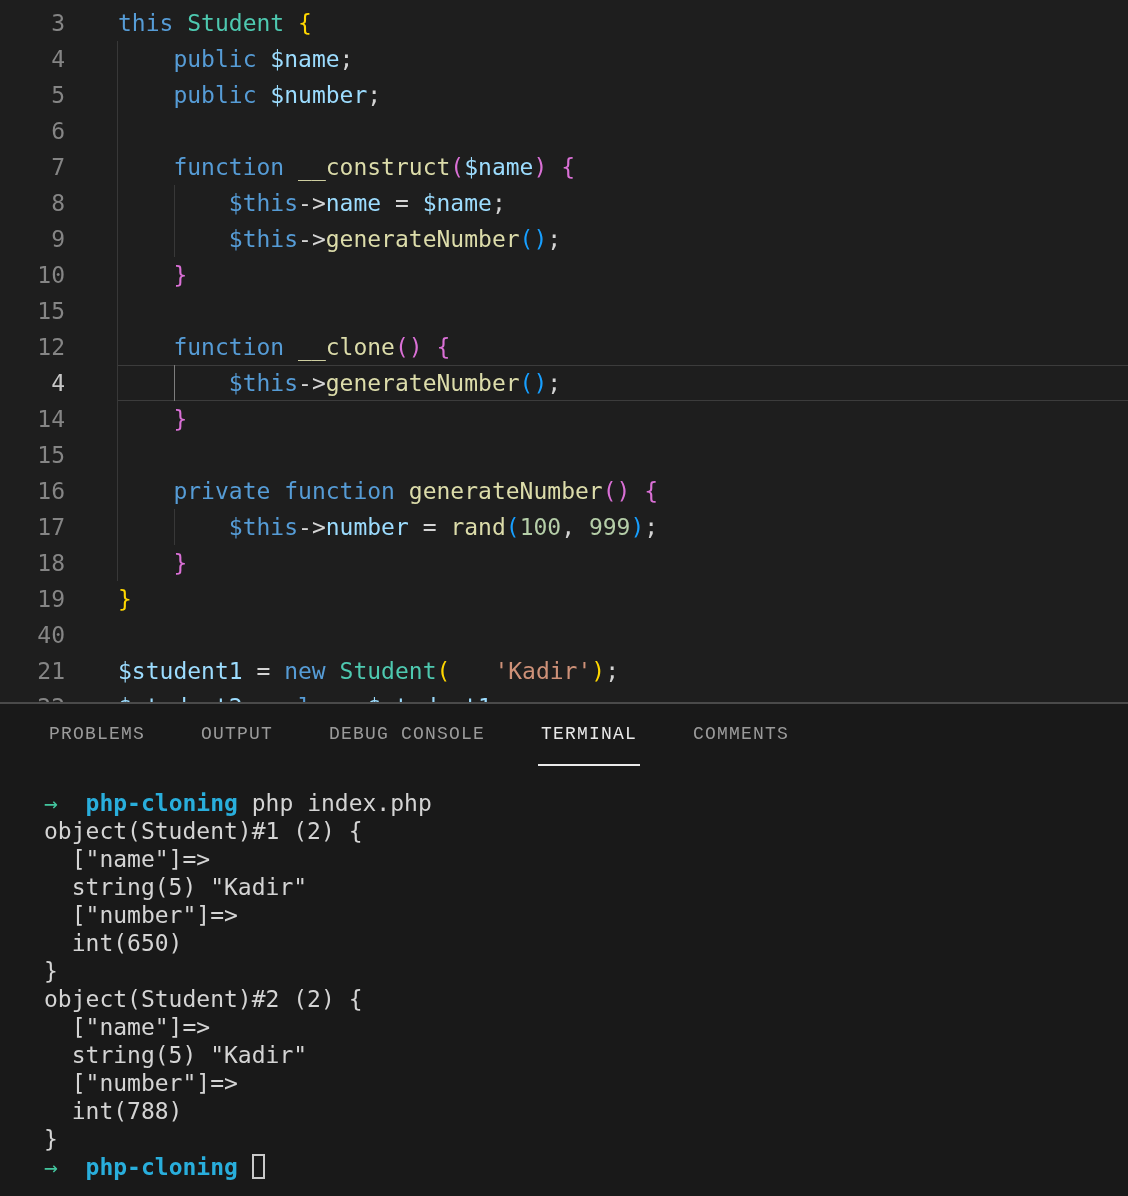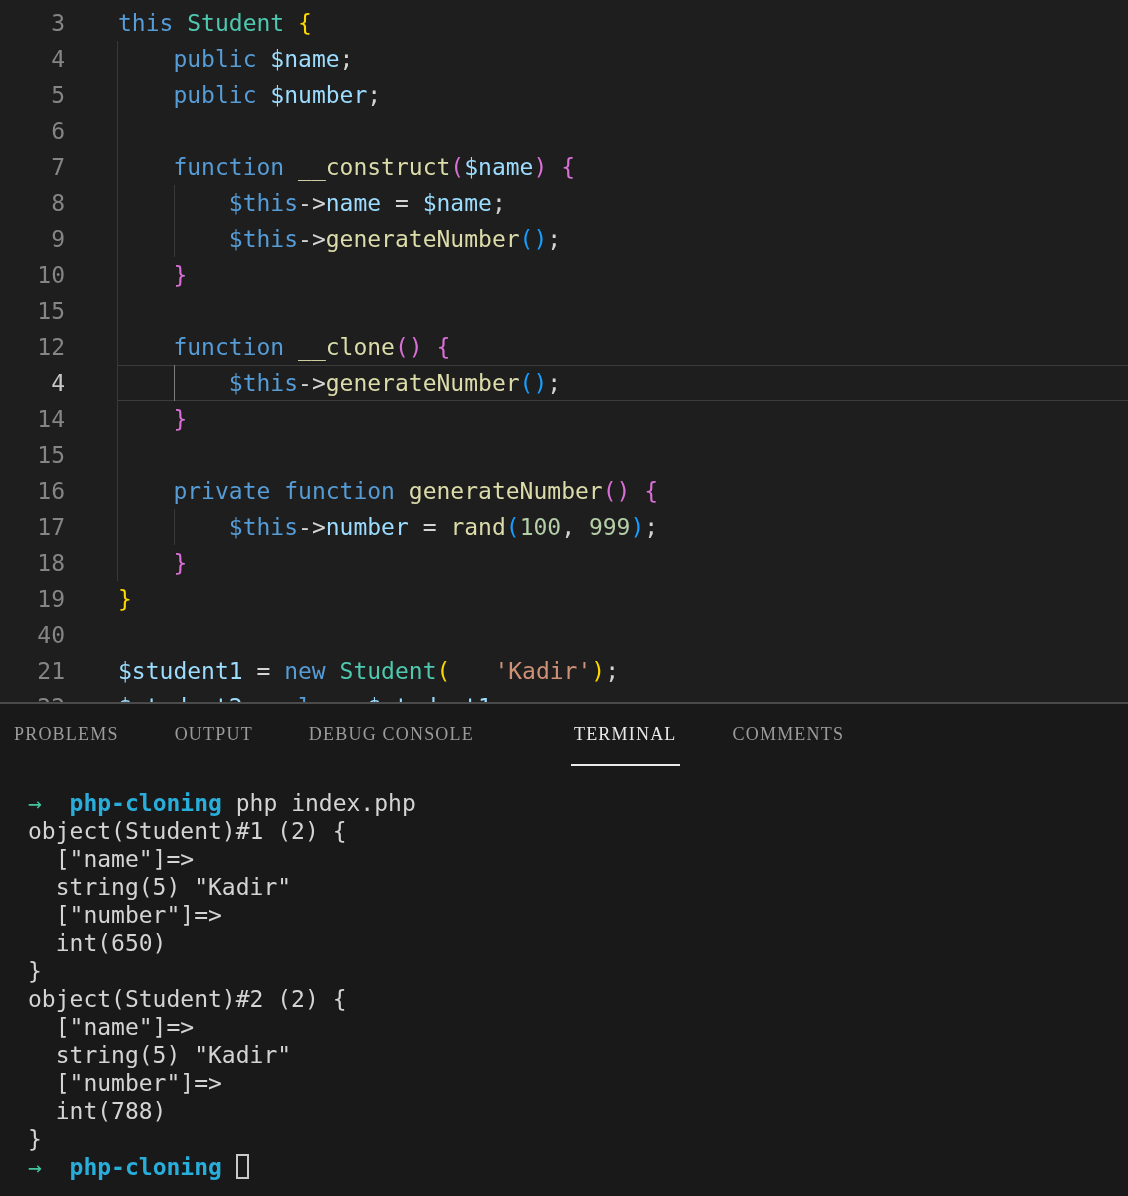--- a/index.html
+++ b/index.html
@@ -44,32 +44,32 @@
   .tk-b2  { color:var(--c-b2);  }
   .tk-b3  { color:var(--c-b3);  }
 
   
   .panel {
     width:1128px; height:494px; background:#191919;
     border-top:2px solid #4a4a4a;
   }
   .tabs {
     display:flex; align-items:stretch; height:62px;
-    padding-left:11px; gap:50px;
-    font-family:Liberation Serif, serif;
+    padding-left:46px; gap:50px;
+    font-family:Liberation Mono, monospace;
   }
   .tab {
     display:flex; align-items:center; height:100%;
     font-size:18px; letter-spacing:1.2px; color:#9b9b9b;
     border-bottom:2px solid transparent; padding:0 3px;
     cursor:pointer; white-space:nowrap;
   }
-  .tab.active { color:#e9e9e9; border-bottom-color:#e9e9e9;margin-left:44px; }
+  .tab.active { color:#e9e9e9; border-bottom-color:#e9e9e9; }
 
-  .term { margin-top:23px; padding-left:28px; }
+  .term { margin-top:23px; padding-left:44px; }
   .trow { height:28px; line-height:28px; font-size:23px; white-space:pre; color:#cfcfcf; }
   .tk-arrow { color:var(--c-arrow); }
   .tk-dir   { color:var(--c-dir); font-weight:bold; }
   .tk-cursor {
     display:inline-block; width:13px; height:25px;
     border:2px solid #c9c9c9; vertical-align:middle; margin-top:-4px;
   }
 </style>
 </head>
 <body>

